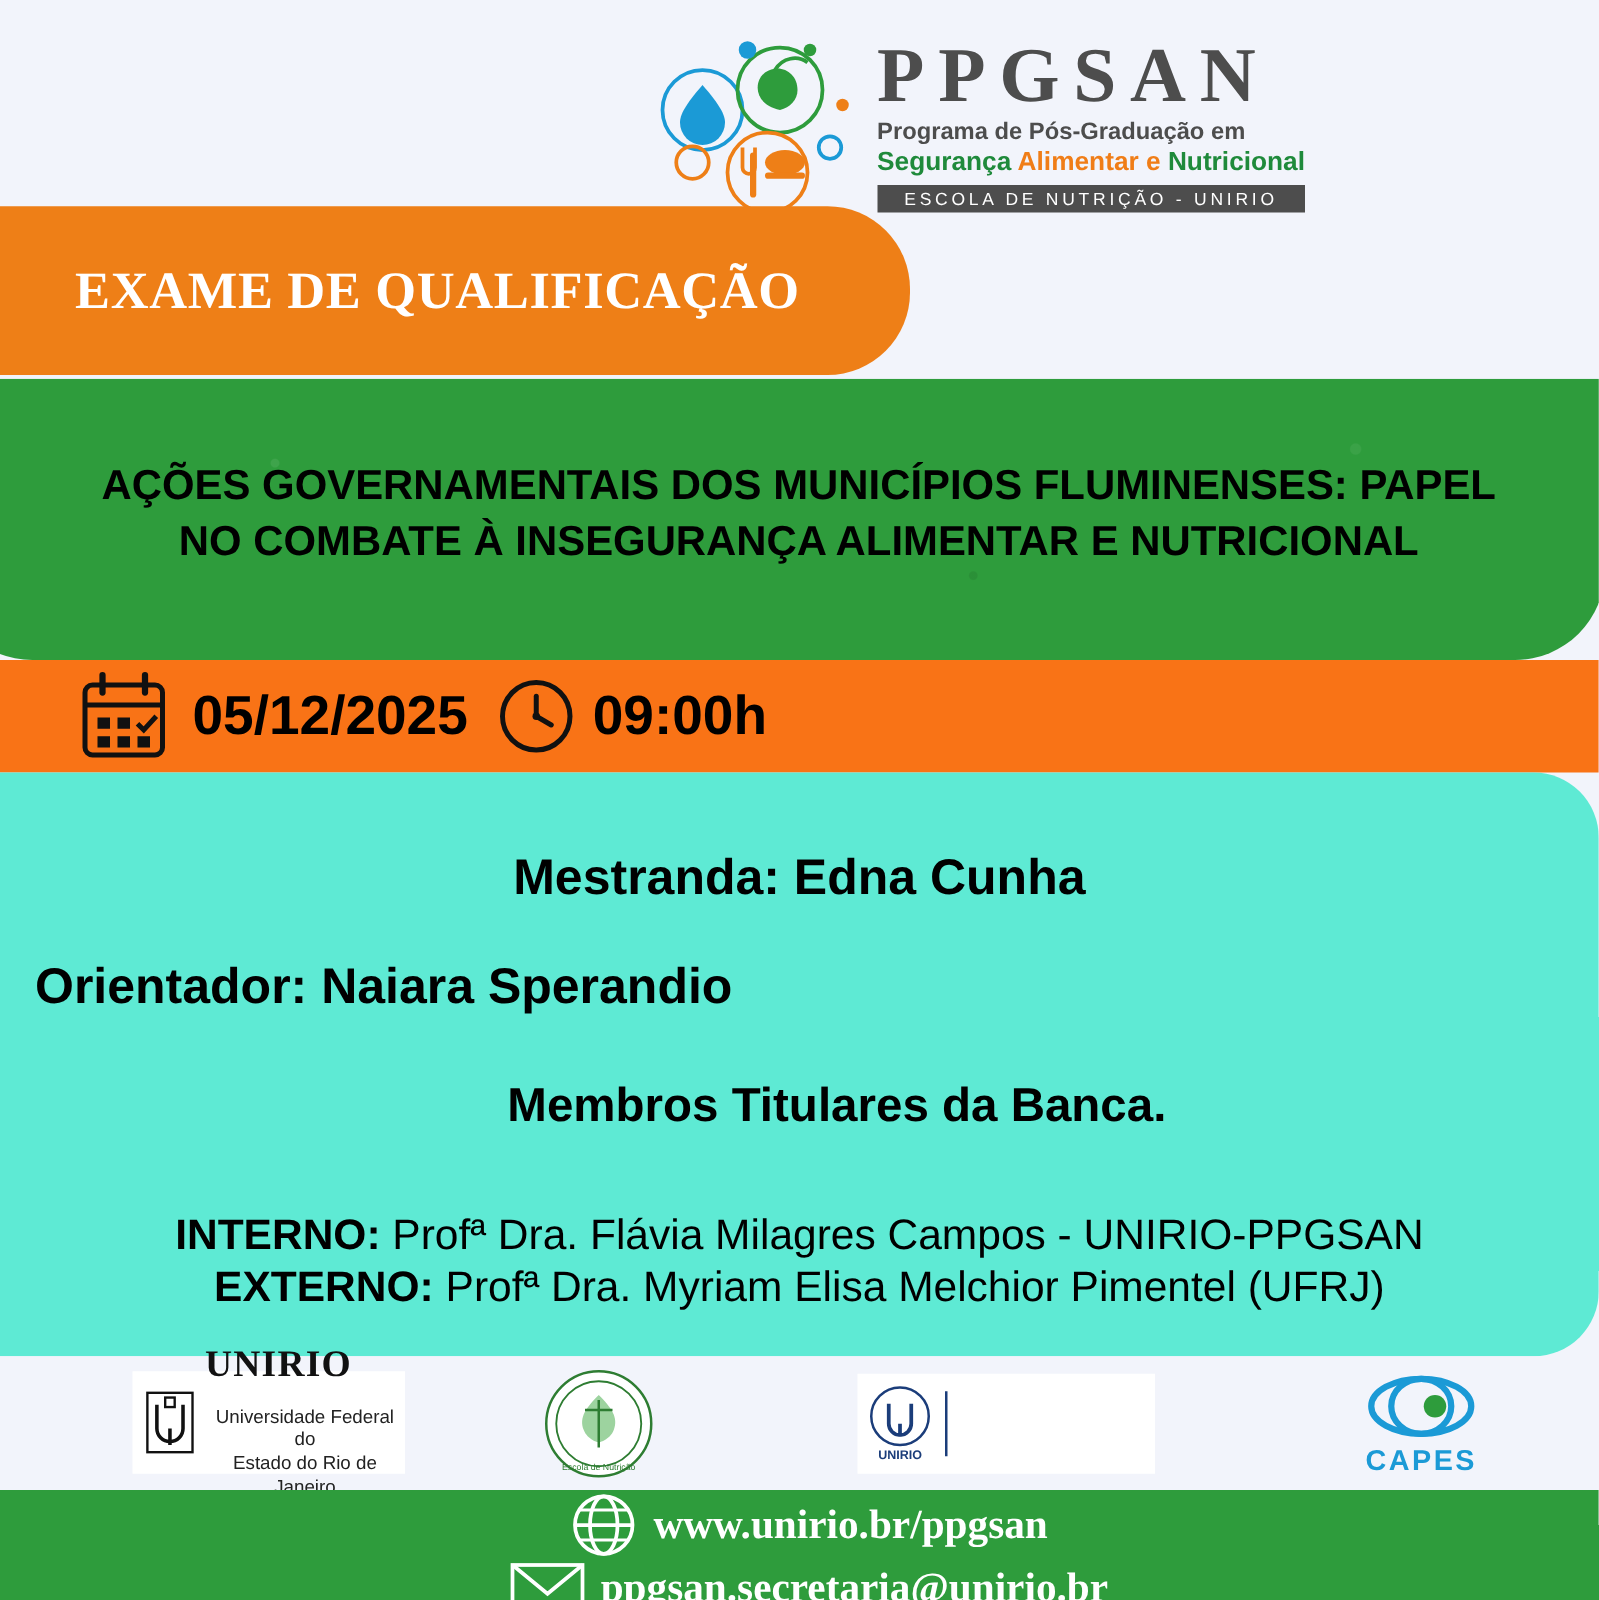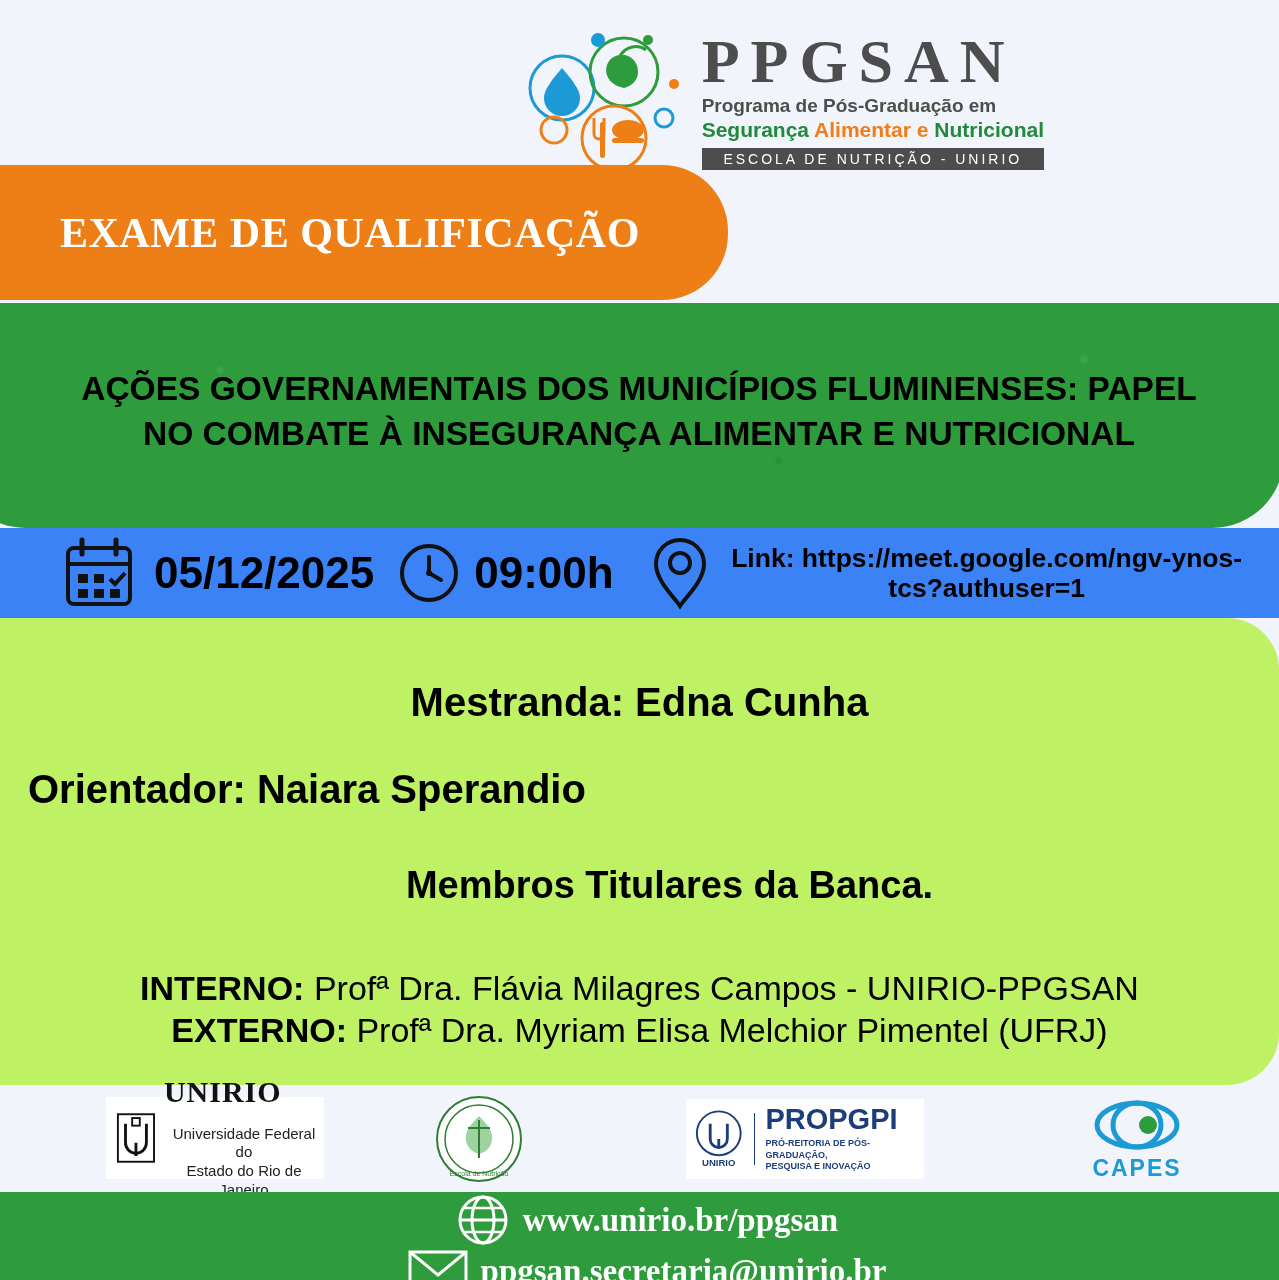--- a/index.html
+++ b/index.html
@@ -98,21 +98,21 @@
     padding-bottom: 8px;
   }
 
   
   .info-strip {
     position: absolute;
     left: 0; top: 528px;
     width: 1279px; height: 90px;
     display: flex;
     align-items: center;
-    background: #3b82f6;
+    background: #f97316;
   }
   .info-item { display: flex; align-items: center; }
   .ico { flex: none; }
   .info-text {
     font-size: 44px;
     font-weight: bold;
     color: #000;
     font-family: "Liberation Sans", sans-serif;
   }
   .date-ico { margin-left: 62px; }
@@ -127,21 +127,21 @@
     line-height: 1.15;
     text-align: center;
     width: 530px;
   }
 
   
   .blue-panel {
     position: absolute;
     left: 0; top: 618px;
     width: 1279px; height: 467px;
-    background: #bef264;
+    background: #5eead4;
     border-radius: 0 52px 52px 0;
     padding-top: 40px;
   }
   .blue-panel .line {
     color: #000;
     font-weight: bold;
   }
   .l-mestranda {
     text-align: center;
     font-size: 40px;
@@ -315,27 +315,20 @@
     <div class="info-item">
       <svg class="ico clock-ico" width="62" height="62" viewBox="0 0 62 62">
         <circle cx="31" cy="31" r="27" fill="none" stroke="#111" stroke-width="4"></circle>
         <line x1="31" y1="31" x2="31" y2="15" stroke="#111" stroke-width="4" stroke-linecap="round"></line>
         <line x1="31" y1="31" x2="43" y2="38" stroke="#111" stroke-width="4" stroke-linecap="round"></line>
         <circle cx="31" cy="31" r="3" fill="#111"></circle>
       </svg>
       <div class="info-text time-txt">09:00h</div>
     </div>
 
-    <div class="info-item">
-      <svg class="ico pin-ico" width="64" height="78" viewBox="0 0 64 78">
-        <path d="M32 6 C18 6 8 17 8 30 c0 17 19 34 24 42 5 -8 24 -25 24 -42 C56 17 46 6 32 6 z" fill="none" stroke="#111" stroke-width="4"></path>
-        <circle cx="32" cy="29" r="10" fill="none" stroke="#111" stroke-width="4"></circle>
-      </svg>
-      <div class="info-text link-txt">Link: https://meet.google.com/ngv-ynos-tcs?authuser=1</div>
-    </div>
   </div>
 
   <div class="blue-panel">
     <div class="line l-mestranda">Mestranda: Edna Cunha</div>
     <div class="line l-orientador">Orientador: Naiara Sperandio</div>
     <div class="line l-membros">Membros Titulares da Banca.</div>
     <div class="l-interno">
       <b>INTERNO:</b><span> Profª Dra. Flávia Milagres Campos - UNIRIO-PPGSAN</span>
     </div>
     <div class="l-externo">
@@ -373,27 +366,20 @@
     </div>
 
     <div class="logo-propgpi">
       <svg width="52" height="64" viewBox="0 0 52 64">
         <circle cx="26" cy="26" r="23" fill="none" stroke="#1b3d7a" stroke-width="2"></circle>
         <path d="M17 16 v16 a9 9 0 0 0 18 0 v-16" fill="none" stroke="#1b3d7a" stroke-width="3"></path>
         <line x1="26" y1="32" x2="26" y2="42" stroke="#1b3d7a" stroke-width="3"></line>
         <text x="26" y="60" font-size="10" font-weight="bold" text-anchor="middle" fill="#1b3d7a" font-family="Liberation Sans, sans-serif">UNIRIO</text>
       </svg>
       <div class="propgpi-divider"></div>
-      <div class="propgpi-txt">
-        <div class="propgpi-name">PROPGPI</div>
-        <div class="propgpi-sub">
-          <span>PRÓ-REITORIA DE PÓS-GRADUAÇÃO,</span><br>
-          <span>PESQUISA E INOVAÇÃO</span>
-        </div>
-      </div>
     </div>
 
     <div class="logo-capes">
       <svg width="110" height="56" viewBox="0 0 110 56">
         <ellipse cx="55" cy="28" rx="40" ry="22" fill="none" stroke="#1b9ad6" stroke-width="5"></ellipse>
         <ellipse cx="55" cy="28" rx="24" ry="22" fill="none" stroke="#1b9ad6" stroke-width="5"></ellipse>
         <circle cx="66" cy="28" r="9" fill="#2e9c3c"></circle>
       </svg>
       <div class="capes-word">CAPES</div>
     </div>

